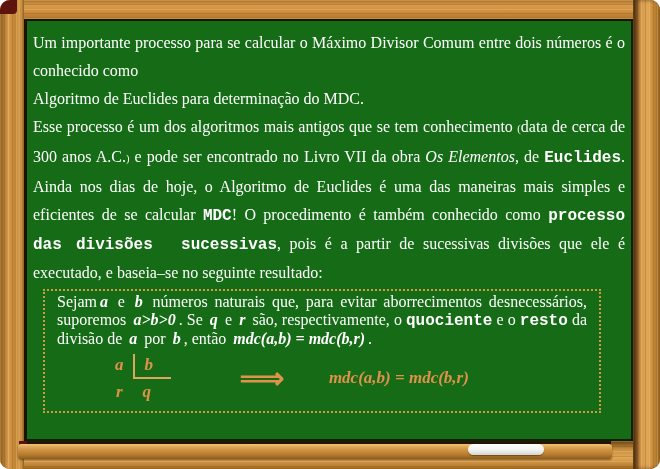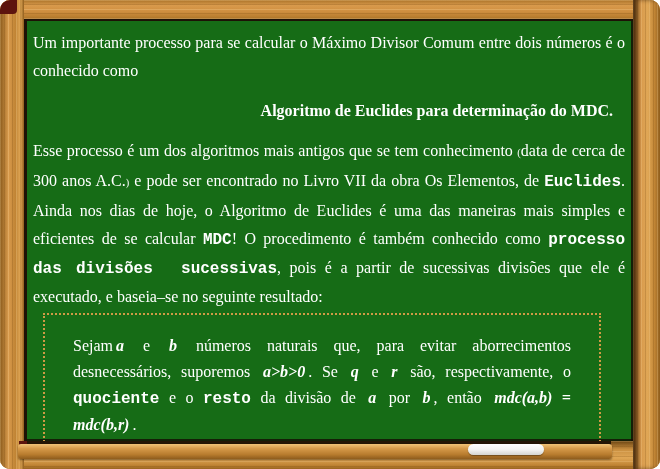--- a/index.html
+++ b/index.html
@@ -46,32 +46,32 @@
   
   .board{
     position:absolute;left:24px;top:19px;width:609px;height:422px;z-index:2;
     background:#166c16;overflow:hidden;box-sizing:border-box;
     box-shadow:inset 3px 0 0 #1d1206, inset 0 2px 0 #1d1206,
                inset -2px 0 0 rgba(20,12,4,.8), inset 0 -2px 0 rgba(20,12,4,.8);
     padding:10px 8px 0 9px;
     color:#ffffff;font-size:16px;line-height:28px;
   }
   .para{margin:0;text-align:justify;}
-  .title-line{margin:12px;text-align:right;font-weight:bold;}
+  .title-line{margin:0;text-align:left;font-weight:normal;}
   .seg-normal{}
   .seg-bold{font-weight:bold;font-family:Liberation Mono, monospace;}
-  .seg-italic{}
+  .seg-italic{font-style:italic;}
   .seg-var{font-weight:bold;font-style:italic;margin:0 3px;}
   .seg-paren{font-size:10.5px;}
   
   .theorem-box{
     margin:2px 24px 0 10px;border:2px dotted #cf9a45;
     padding:2px 12px 8px 12px;
   }
-  .statement{margin:16px;text-align:justify;line-height:26px;}
+  .statement{margin:0;text-align:justify;line-height:18px;}
   .diagram-row{display:flex;align-items:center;margin-top:5px;margin-left:58px;height:50px;}
   .division{display:grid;grid-template-columns:auto auto;color:#e0914a;
             font-weight:bold;font-style:italic;font-size:17px;line-height:21px;}
   .dv-a{padding:0 9px 2px 0;text-align:center;}
   .dv-b{border-left:2px solid #e0a55c;border-bottom:2px solid #e0a55c;padding:0 18px 2px 10px;}
   .dv-r{padding:2px 9px 0 0;text-align:center;}
   .dv-q{padding:2px 18px 0 10px;}
   .arrow{color:#e0914a;font-size:32px;line-height:1;margin-left:68px;
          font-family:"DejaVu Sans",sans-serif;font-weight:bold;}
   .conclusion{color:#e0914a;font-weight:bold;font-style:italic;font-size:17px;margin-left:44px;}

